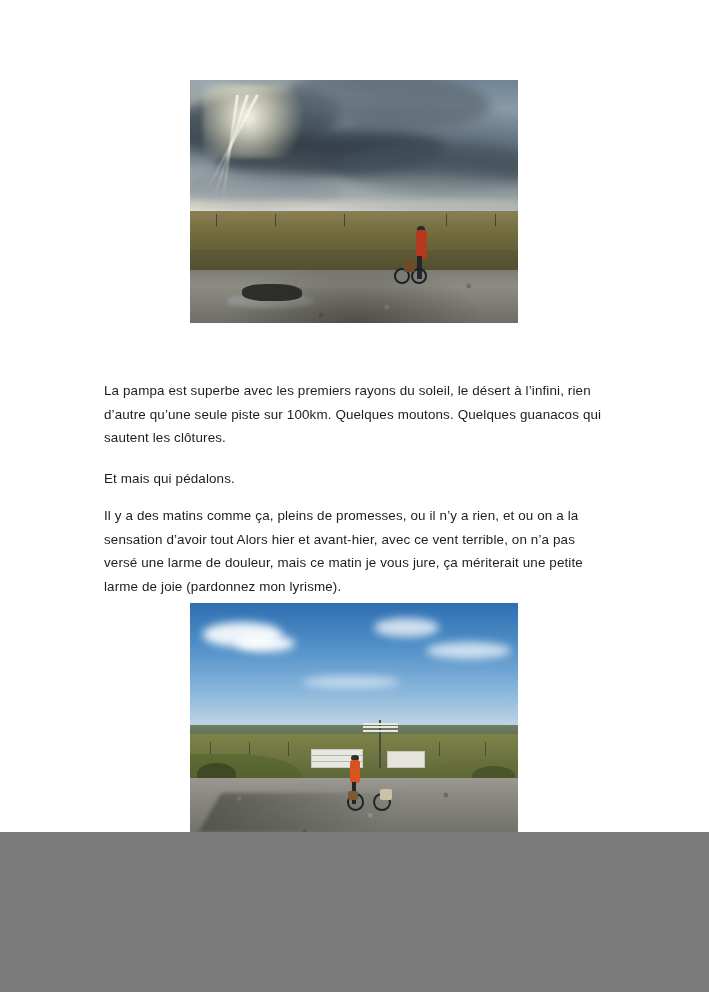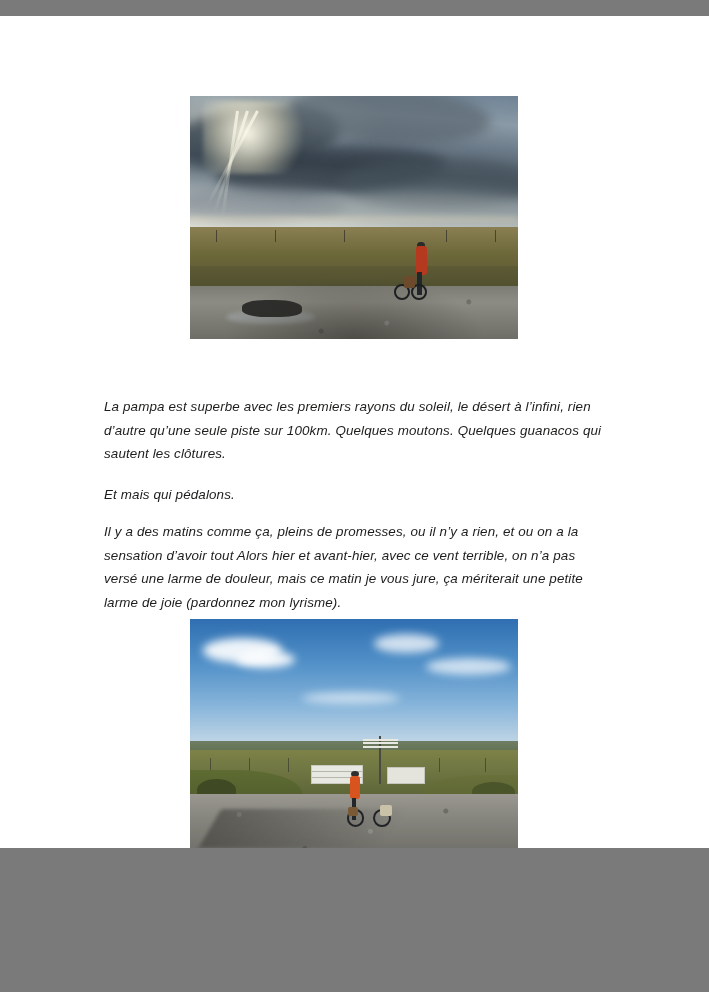--- a/index.html
+++ b/index.html
@@ -8,23 +8,22 @@
     background: #7a7a7a;
   }
   body {
     font-family: "Liberation Sans", sans-serif;
   }
   .page {
     position: relative;
     width: 709px;
     height: 832px;
     background: #ffffff;
-    margin: 16px auto;
+    margin: 0 auto;
     overflow: hidden;
-    font-style: italic;
   }
 
   
   .figure {
     position: absolute;
     left: 190px;
     width: 328px;
     overflow: hidden;
     background: #2b3a46;
   }

